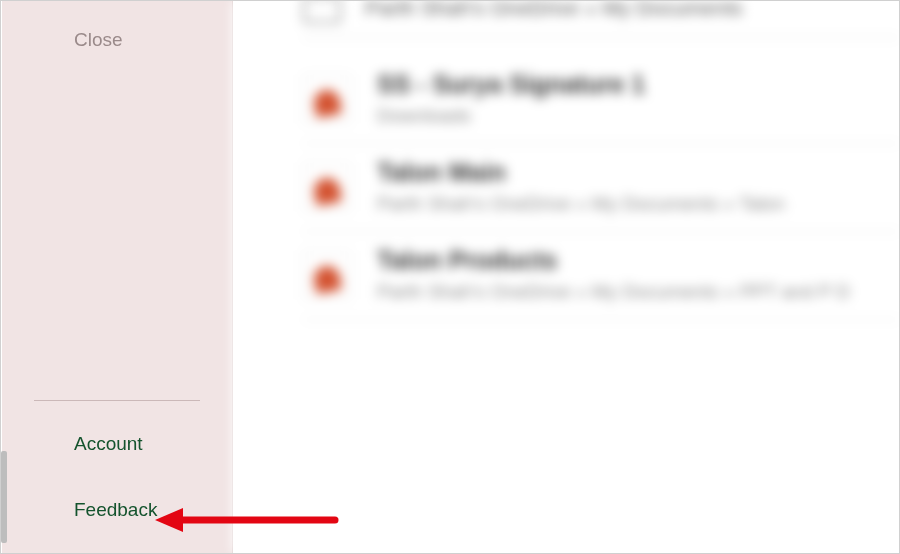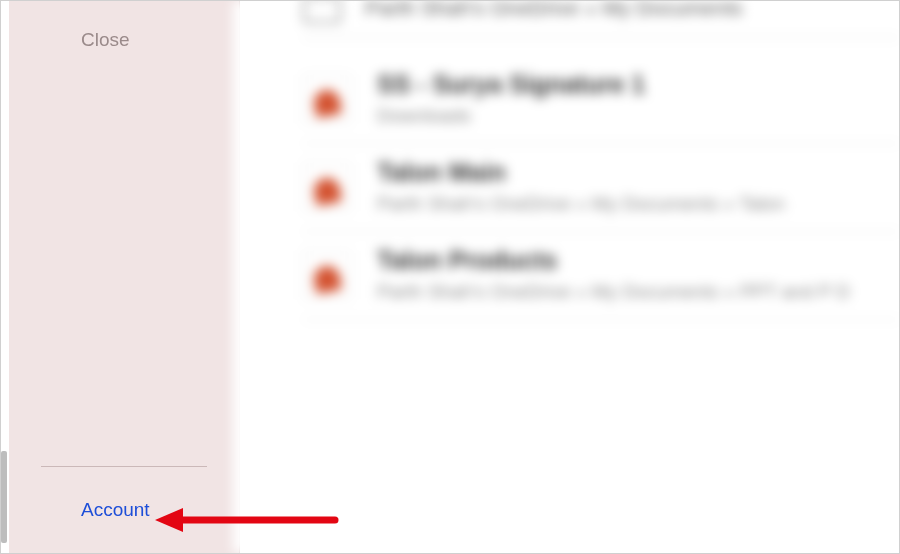--- a/index.html
+++ b/index.html
@@ -11,34 +11,34 @@
       width: 900px;
       height: 554px;
       font-family: "Segoe UI", -apple-system, sans-serif;
       background: #ffffff;
       position: relative;
       overflow: hidden;
       border: 1px solid #d0d0d0;
     }
     .sidebar {
       position: absolute;
-      left: 8px;
+      left: 1px;
       top: 0;
       width: 231px;
       height: 100%;
       background: #f1e4e4;
       border-right: 1px solid #e0d0d0;
     }
     .sidebar-top {
       padding-top: 14px;
     }
     .sidebar-item {
       padding: 14px 0 14px 72px;
       font-size: 19px;
-      color: #1d4ed8;
+      color: #14532d;
       cursor: pointer;
     }
     .sidebar-item.muted {
       color: #9a8a8a;
     }
     .sidebar-divider {
       margin: 18px 32px;
       border: none;
       border-top: 1px solid #cbb8b8;
     }
@@ -153,20 +153,21 @@
 </head>
 <body>
 
 <div class="sidebar">
   <div class="sidebar-top">
     <div class="sidebar-item muted">Close</div>
   </div>
   <div class="sidebar-bottom">
     <hr class="sidebar-divider">
     <div class="sidebar-item">Account</div>
+    <div class="sidebar-item">Feedback</div>
   </div>
 </div>
 
 <div class="lock-strip"></div>
 
 <div class="main">
   <div class="breadcrumb">
     <div class="folder-icon-box"></div>
     <span class="breadcrumb-text">Parth Shah's OneDrive » My Documents</span>
   </div>

